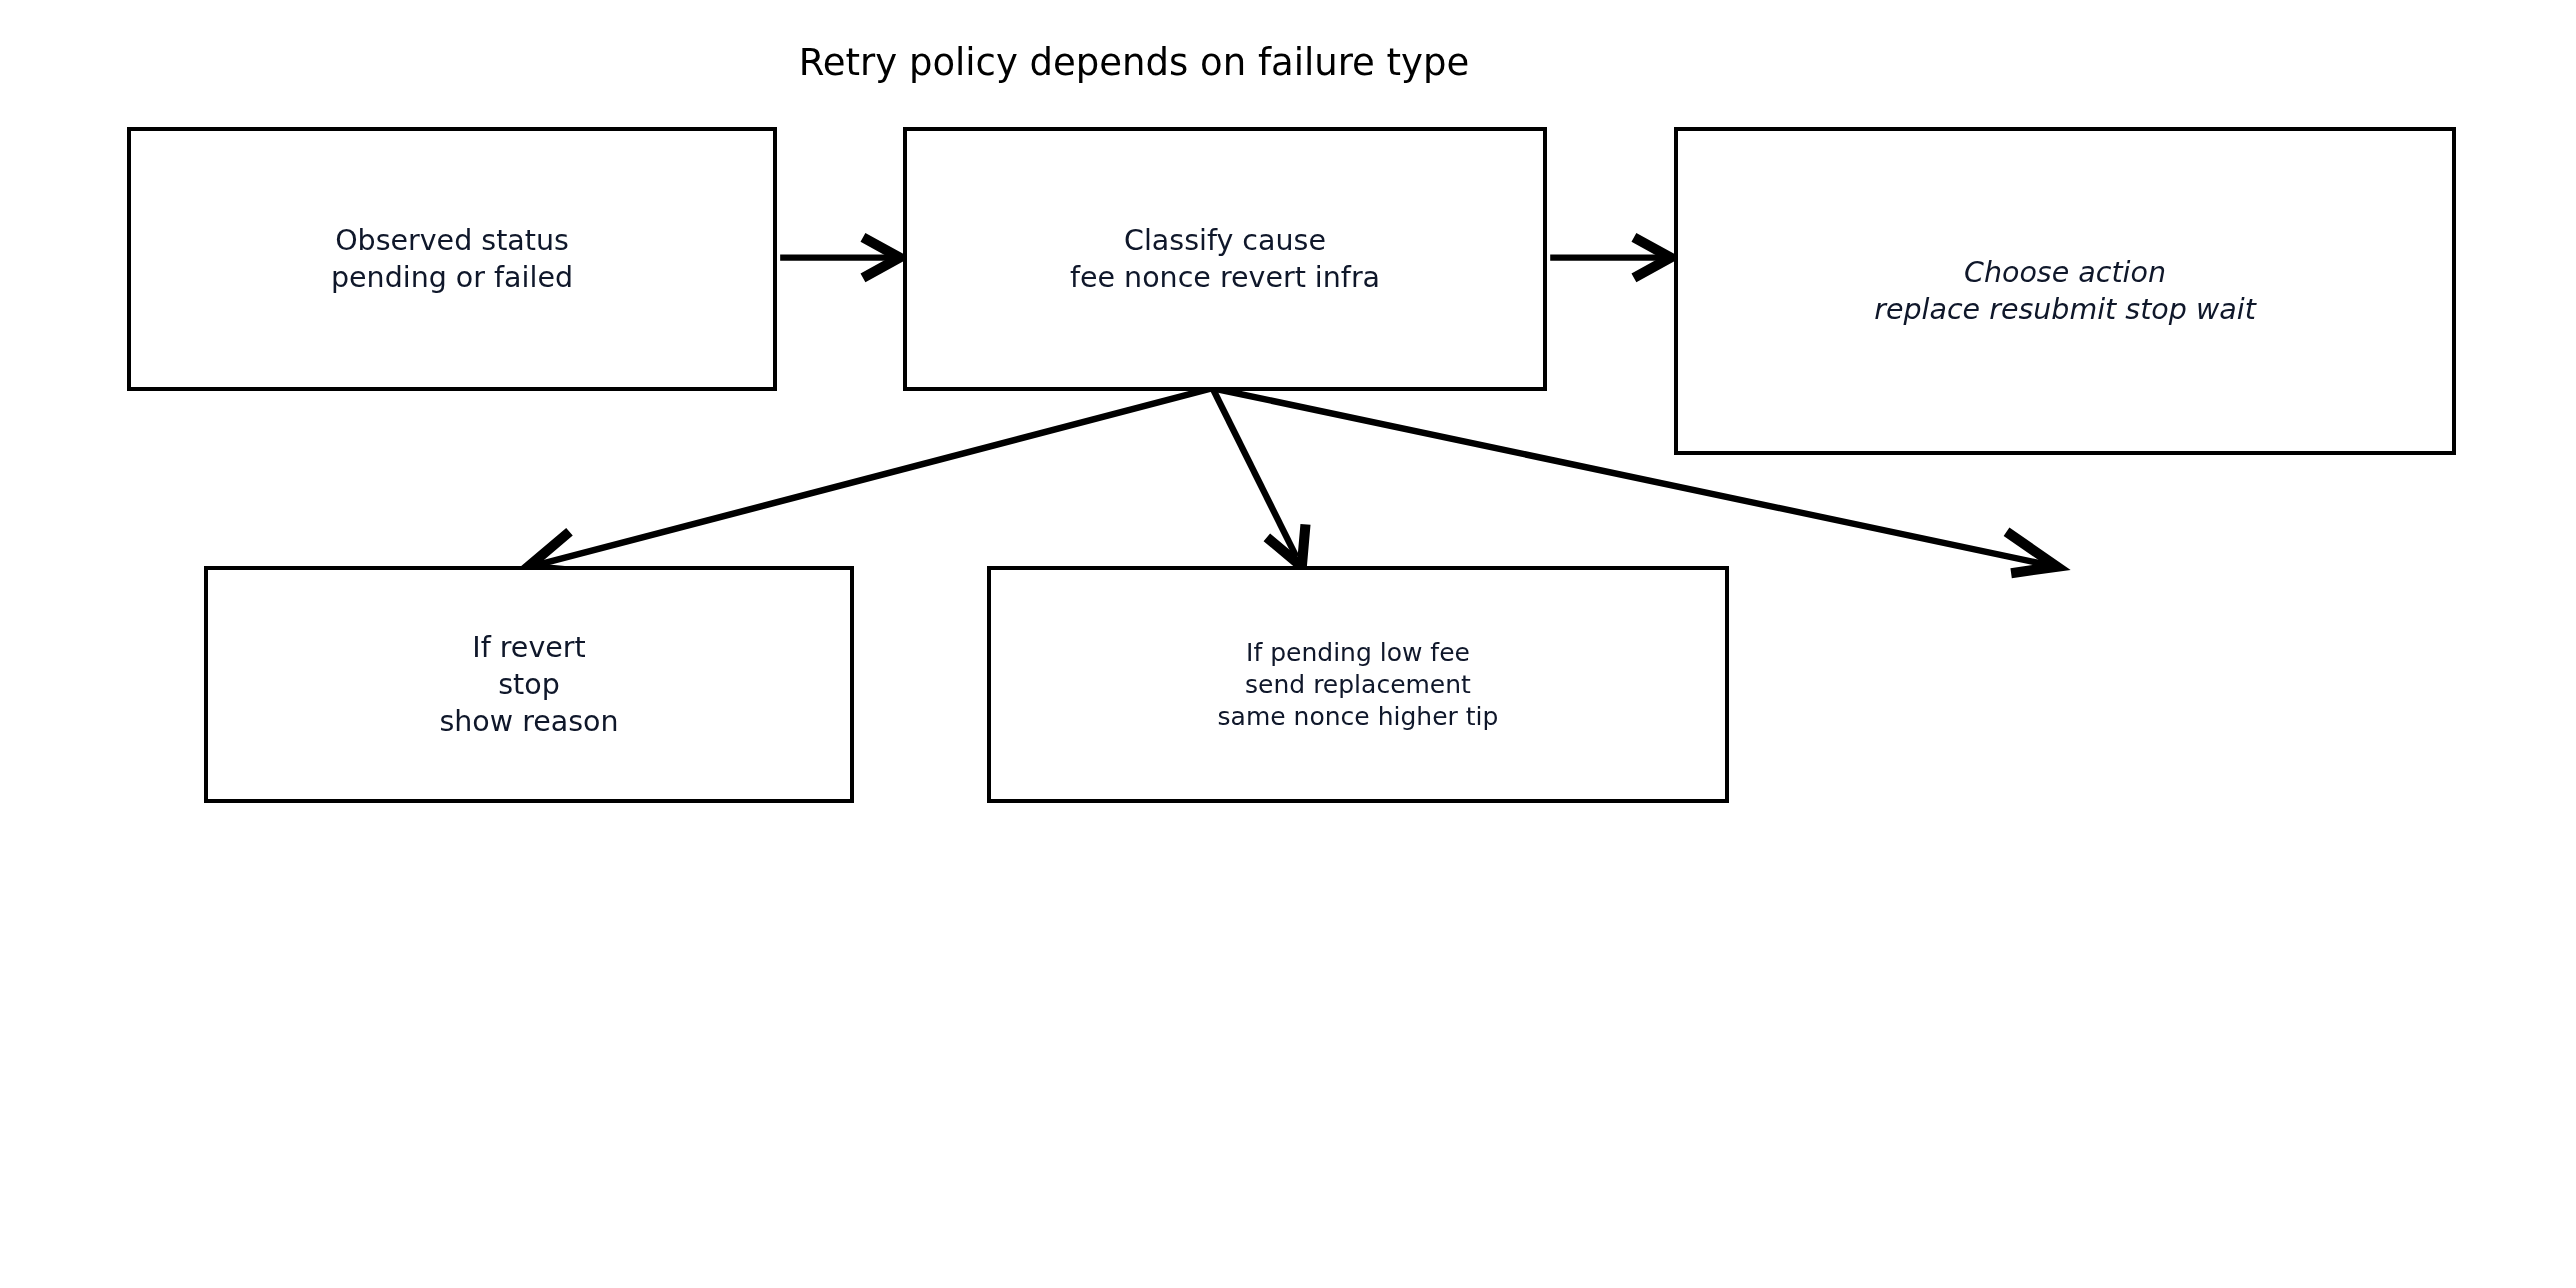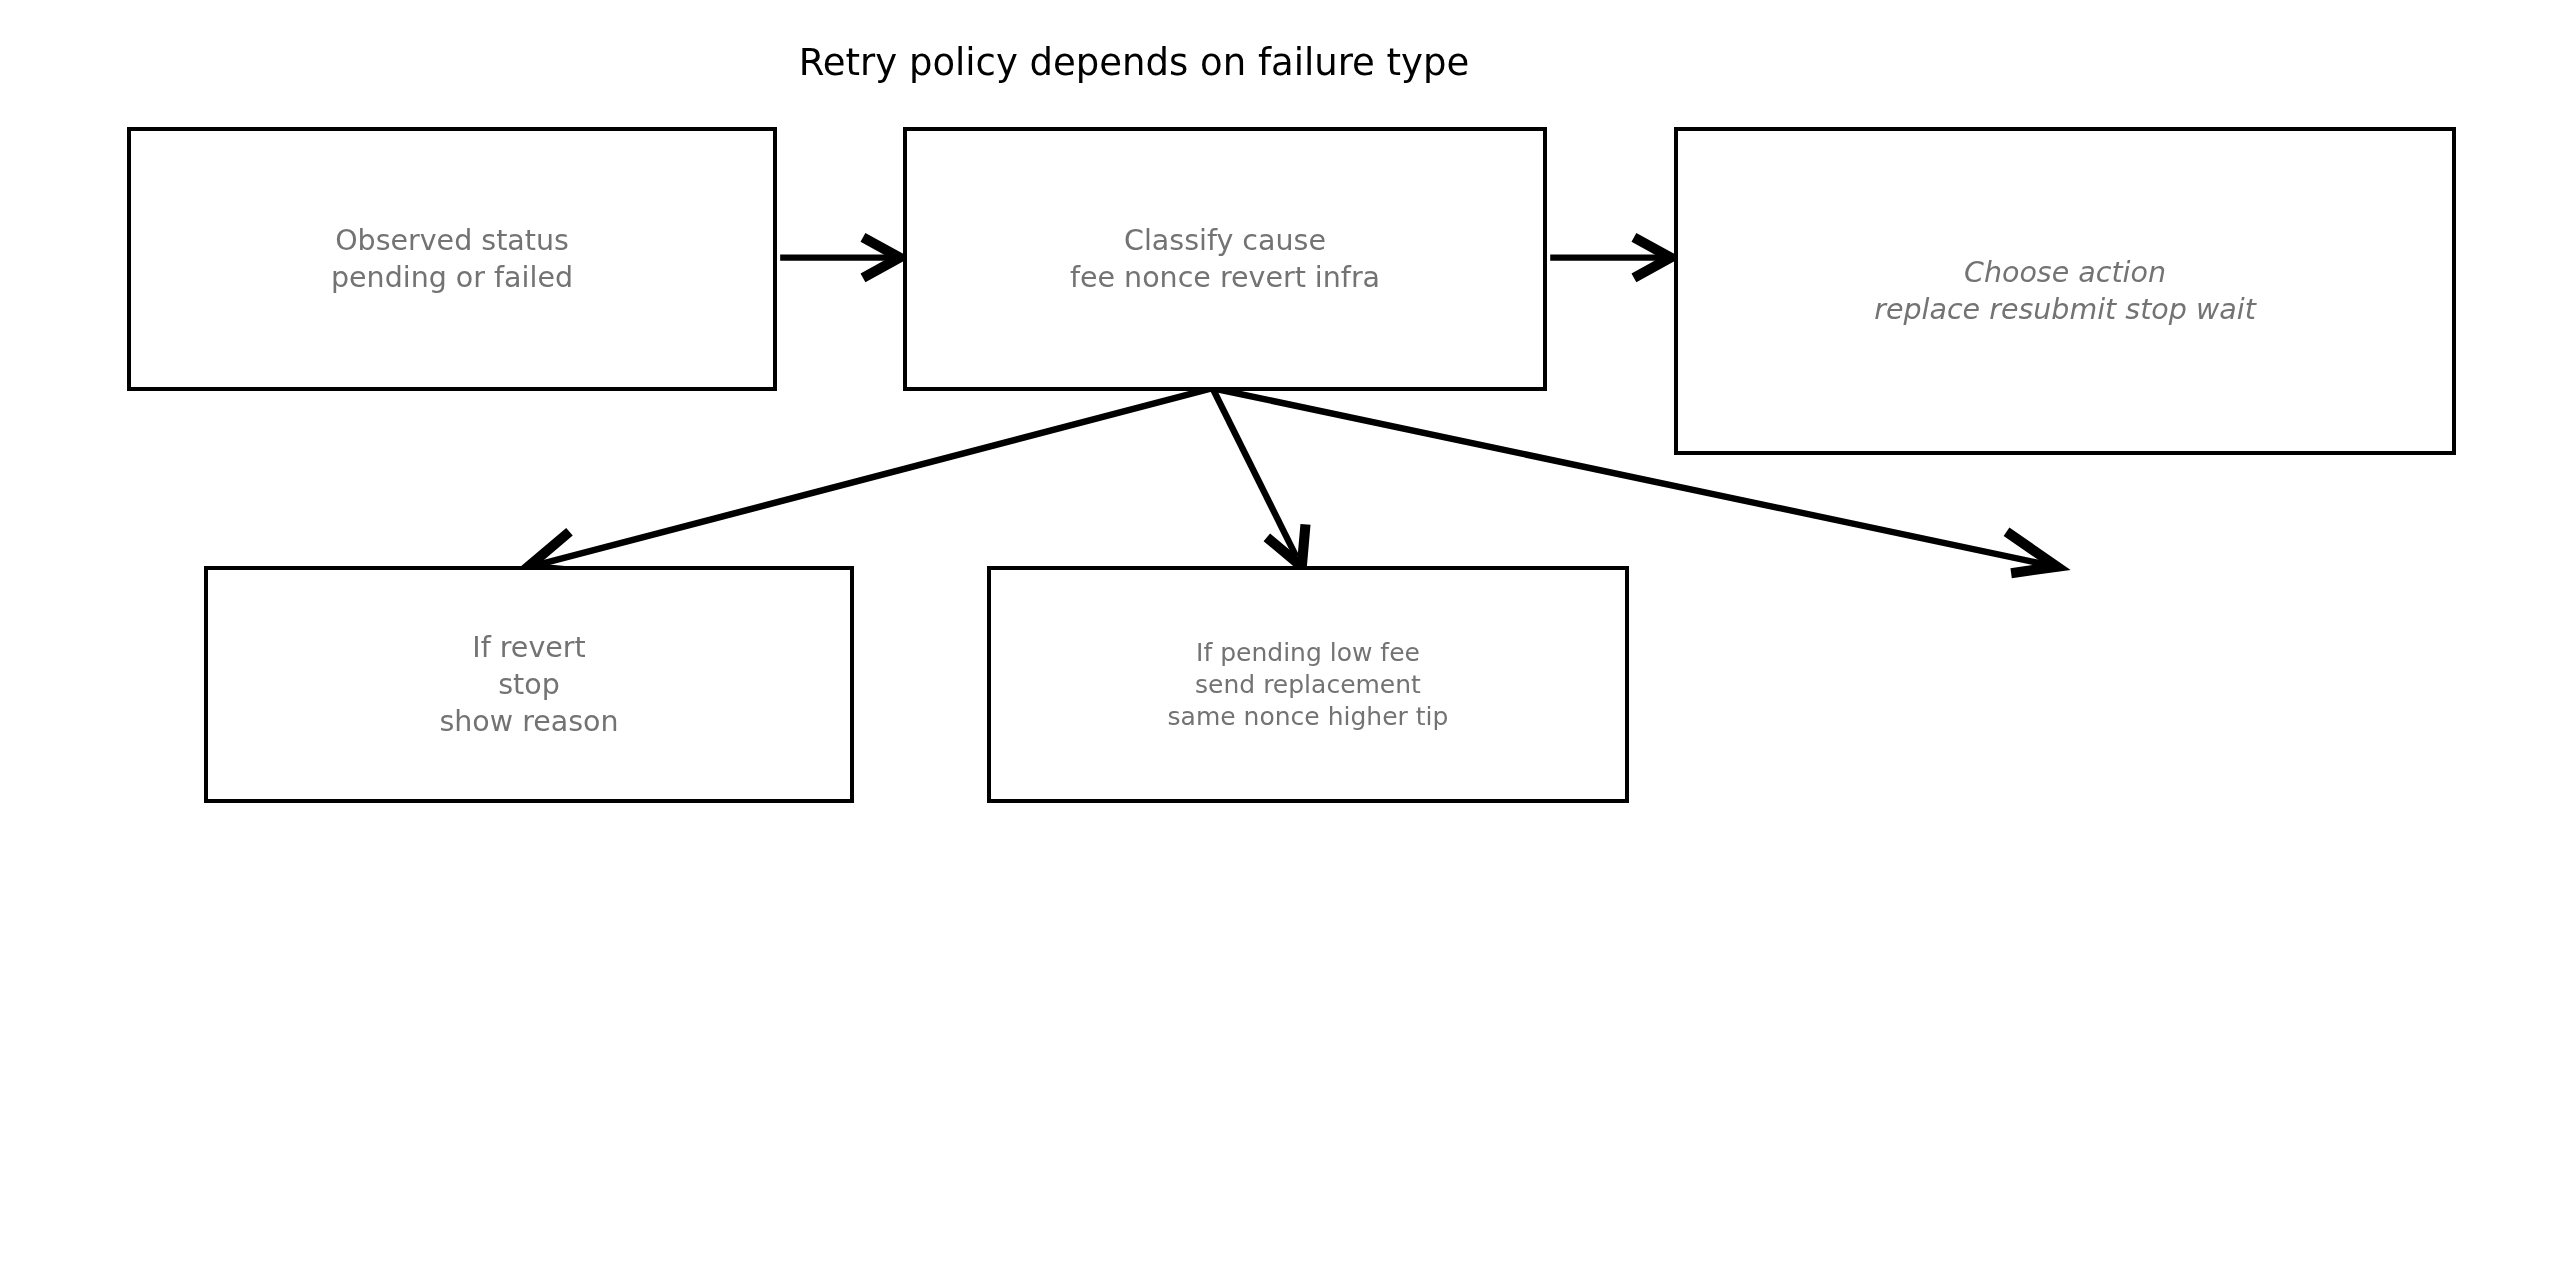--- a/index.html
+++ b/index.html
@@ -45,35 +45,35 @@
     border: 4.6px solid #000000;
     display: flex;
     align-items: center;
     justify-content: center;
     text-align: center;
   }
   .node-label {
     display: block;
     white-space: pre-line;
     text-align: center;
-    color: #737373;
+    color: #0f172a;
   }
   
   #node-observed-status { left: 127px; top: 127px; width: 650px; height: 264px; }
   #node-classify-cause  { left: 903px; top: 127px; width: 644px; height: 264px; }
   #node-choose-action   { left: 1674px; top: 127px; width: 782px; height: 328px; font-style: italic; }
   #node-observed-status .node-label,
   #node-classify-cause .node-label,
   #node-choose-action .node-label {
     font-size: 28.5px;
     line-height: 37px;
   }
   
   #node-if-revert        { left: 204px;  top: 566px; width: 650px; height: 237px; }
-  #node-if-pending-low-fee { left: 987px; top: 566px; width: 642px; height: 237px; }
+  #node-if-pending-low-fee { left: 987px; top: 566px; width: 742px; height: 237px; }
   #node-if-dropped       { left: 1751px; top: 566px; width: 645px; height: 237px; }
   #node-if-revert .node-label {
     font-size: 28.5px;
     line-height: 37px;
   }
   #node-if-pending-low-fee .node-label,
   #node-if-dropped .node-label {
     font-size: 25px;
     line-height: 32px;
   }

